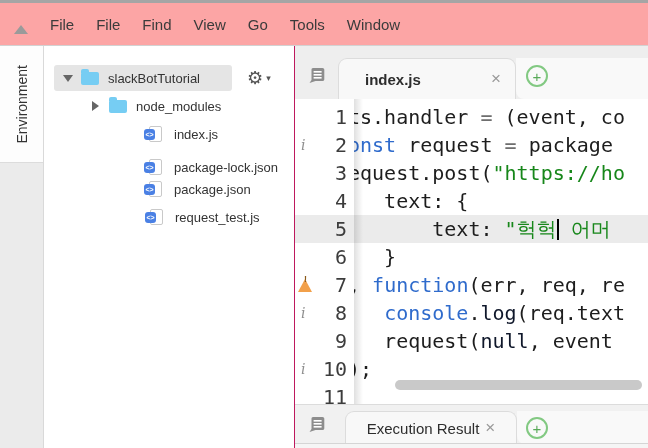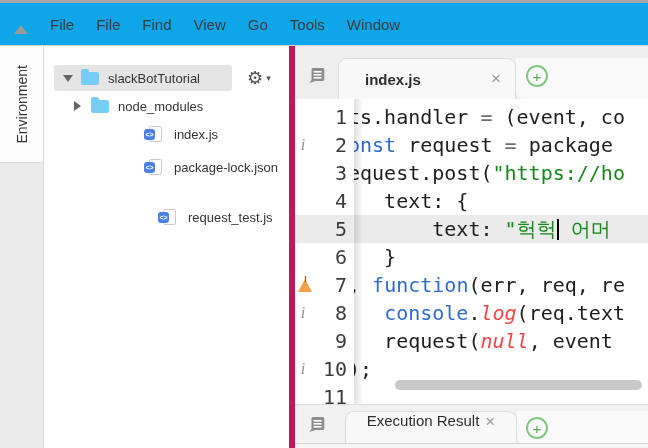--- a/index.html
+++ b/index.html
@@ -5,46 +5,46 @@
   * { margin:0; padding:0; box-sizing:border-box; }
   html,body { background:#fff; }
   #screen {
     position:relative; width:648px; height:448px; overflow:hidden;
     background:#fff; font-family:"Liberation Sans", sans-serif; color:#333;
   }
   
   .top-strip { position:absolute; left:0; top:0; width:648px; height:3px; background:#a5a5a5; }
   .menubar {
     position:absolute; left:0; top:3px; width:648px; height:43px;
-    background:#0ea5e9; border-bottom:1px solid #d2d2d2;
+    background:#fca5a5; border-bottom:1px solid #d2d2d2;
     display:flex; align-items:center; padding-left:46px; gap:14px;
     font-size:15px; color:#3b3b3b;
   }
   .menu-item { padding:2px 4px; cursor:default; }
   .tri-up {
     position:absolute; left:14px; top:22px; width:0; height:0;
     border-left:7px solid transparent; border-right:7px solid transparent;
     border-bottom:9px solid #9a9a9a;
   }
   
   .vstrip { position:absolute; left:0; top:46px; width:44px; height:402px;
             background:#ebebeb; border-right:1px solid #d9d9d9; }
   .vtab { position:absolute; left:0; top:0; width:43px; height:117px; background:#fdfdfd;
           border-bottom:1px solid #dcdcdc; display:flex; align-items:center; justify-content:center; }
   .vlabel { writing-mode:vertical-rl; transform:rotate(180deg); font-size:14px; color:#333; }
   
   .tree { position:absolute; left:44px; top:46px; width:251px; height:402px;
-          background:#fff; border-right:6px solid #be185d; font-size:13px; }
+          background:#fff; border-right:1px solid #be185d; font-size:13px; }
   .trow { position:absolute; height:26px; display:flex; align-items:center; }
   .row-root { top:19px; left:10px; width:178px; background:#e5e5e5; border-radius:3px; padding-left:9px; }
-  .row-nm   { top:47px;  left:30px; }
+  .row-nm   { top:47px;  left:48px; }
   .row-f0   { top:75px;  left:97px; }
   .row-f1   { top:103px; left:97px;align-items:flex-end; }
   .row-f2   { top:130px; left:97px; }
-  .row-f3   { top:158px; left:111px; }
+  .row-f3   { top:158px; left:98px; }
   .chev-down { width:0; height:0; border-left:5px solid transparent; border-right:5px solid transparent;
                border-top:7px solid #666; margin-right:8px; }
   .chev-right { width:0; height:0; border-top:5px solid transparent; border-bottom:5px solid transparent;
                 border-left:7px solid #666; margin-right:10px; }
   .folder-ic { position:relative; width:18px; height:13px; background:#76cdf3; border-radius:2px; margin-right:9px; }
   .folder-ic::before { content:""; position:absolute; left:0; top:-3px; width:8px; height:4px;
                        background:#76cdf3; border-radius:2px 2px 0 0; }
   .file-ic { position:relative; width:13px; height:16px; background:#fff; border:1px solid #c9c9c9;
              border-radius:2px; margin-left:8px; margin-right:12px; }
   .file-badge { position:absolute; left:-6px; top:2px; width:11px; height:11px; background:#4a80e4;
@@ -84,35 +84,35 @@
                border-bottom:13px solid #f2a04a; }
   .warn-bang { position:absolute; left:0; right:0; bottom:-1px; text-align:center;
                font-style:normal; font-weight:bold; font-size:9px; color:#8a5a1a; }
   .code-viewport { position:absolute; left:59px; top:4px; right:0; bottom:0; overflow:hidden; }
   .code-lines { margin-left:-6px; }
   .code-line { height:28px; line-height:28px; white-space:pre;
                font-family:"DejaVu Sans Mono", monospace; font-size:20px; color:#1d1d1d; }
   .tok-plain { color:#1d1d1d; }
   .tok-kw { color:#2f6bcc; }
   .tok-str { color:#17871a; }
-  .tok-pur { color:#ef4444;font-style:italic; }
+  .tok-pur { color:#0f172a; }
   .tok-op { color:#6e6e6e; }
   .cursor { display:inline-block; width:2px; height:21px; background:#000; vertical-align:-4px; }
   .scroll-shadow { position:absolute; left:59px; top:0; bottom:0; width:9px;
                    background:linear-gradient(to right, rgba(0,0,0,.12), rgba(0,0,0,0)); pointer-events:none; }
   .h-scrollbar { position:absolute; left:100px; top:281px; width:247px; height:10px;
                  border-radius:5px; background:#c9c9c9; }
   
   .bottombar { position:absolute; left:0; top:358px; width:353px; height:39px;
                background:#f1f1f1; border-top:1px solid #dcdcdc; }
   .bottombar-rest { position:absolute; left:222px; top:6px; right:0; height:33px;
                     background:#f9f9f9; border-radius:0 0 0 8px; }
   .tab-bottom { position:absolute; left:50px; top:6px; width:172px; height:33px; background:#f8f8f8;
                 border:1px solid #dcdcdc; border-bottom:none; border-radius:9px 9px 0 0;
-                display:flex; align-items:flex-start; justify-content:center; gap:6px; padding:0 8px; }
+                display:flex; align-items:center; justify-content:center; gap:6px; padding:0 8px; }
   .tab-bottom .tab-label-b { font-size:15px; color:#2d2d2d; white-space:nowrap; }
   .tablist-b { position:absolute; left:13px; top:11px; width:18px; height:17px; }
   .plus-btn-b { position:absolute; left:231px; top:12px; width:22px; height:22px;
                 border:2px solid #82c982; border-radius:50%;
                 display:flex; align-items:center; justify-content:center;
                 color:#57a957; font-size:15px; line-height:1; }
   .bottom-strip { position:absolute; left:0; top:397px; width:353px; height:5px;
                   background:#f5f5f5; border-top:1px solid #d5d5d5; }
 </style>
 </head>
@@ -157,20 +157,26 @@
       <span class="file-ic">
           <span class="file-badge">&lt;&gt;</span>
         </span>
       <span class="tlabel">index.js</span>
     </div>
     <div class="trow row-f1">
       <span class="file-ic">
           <span class="file-badge">&lt;&gt;</span>
         </span>
       <span class="tlabel">package-lock.json</span>
+    </div>
+    <div class="trow row-f2">
+      <span class="file-ic">
+          <span class="file-badge">&lt;&gt;</span>
+        </span>
+      <span class="tlabel">package.json</span>
     </div>
     <div class="trow row-f3">
       <span class="file-ic">
           <span class="file-badge">&lt;&gt;</span>
         </span>
       <span class="tlabel">request_test.js</span>
     </div>
   </div>
 
   <div class="editor">

